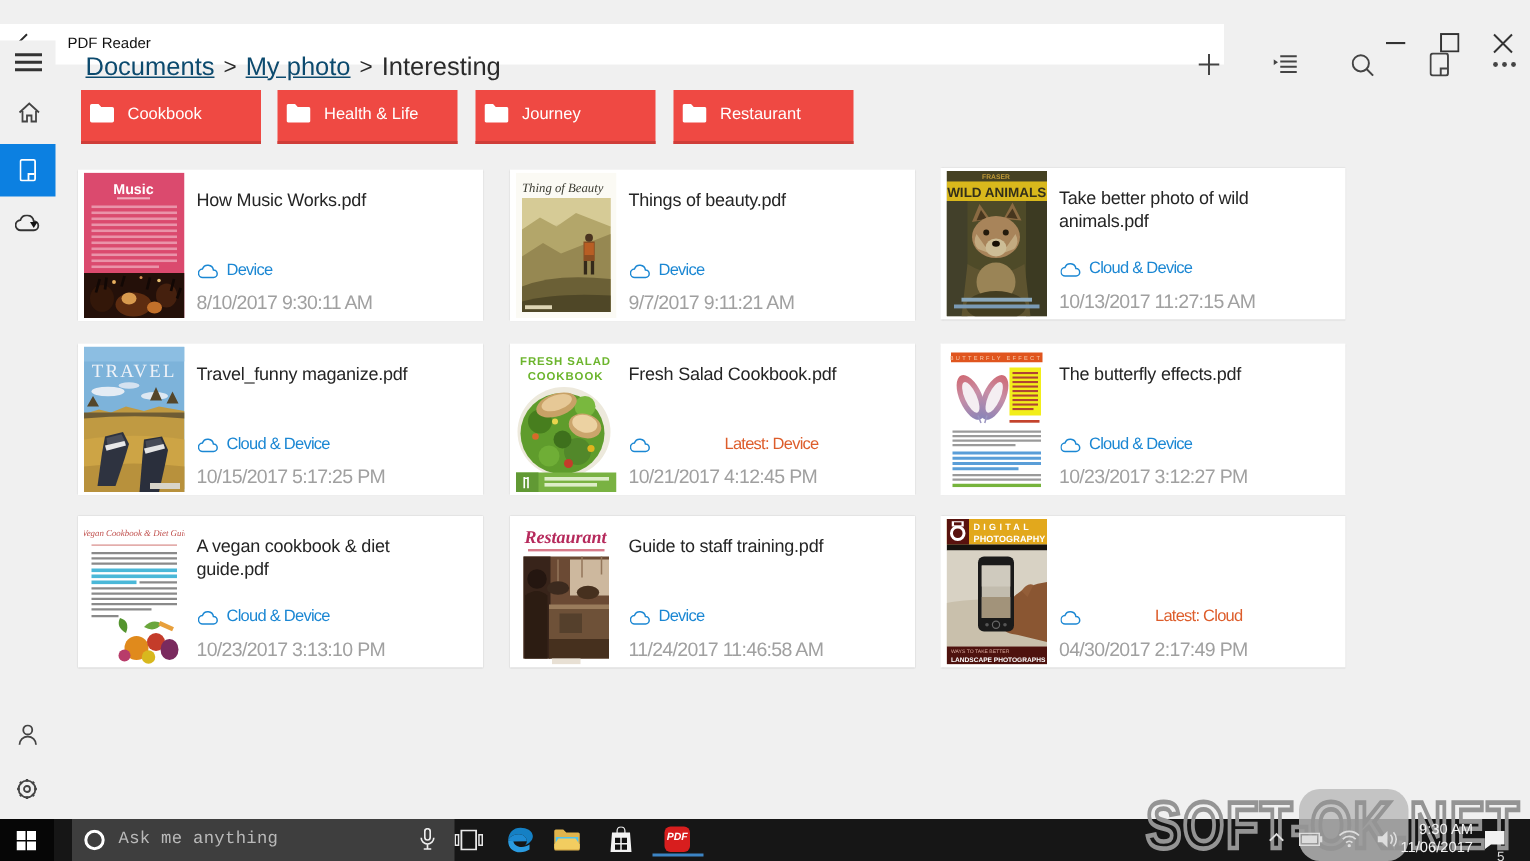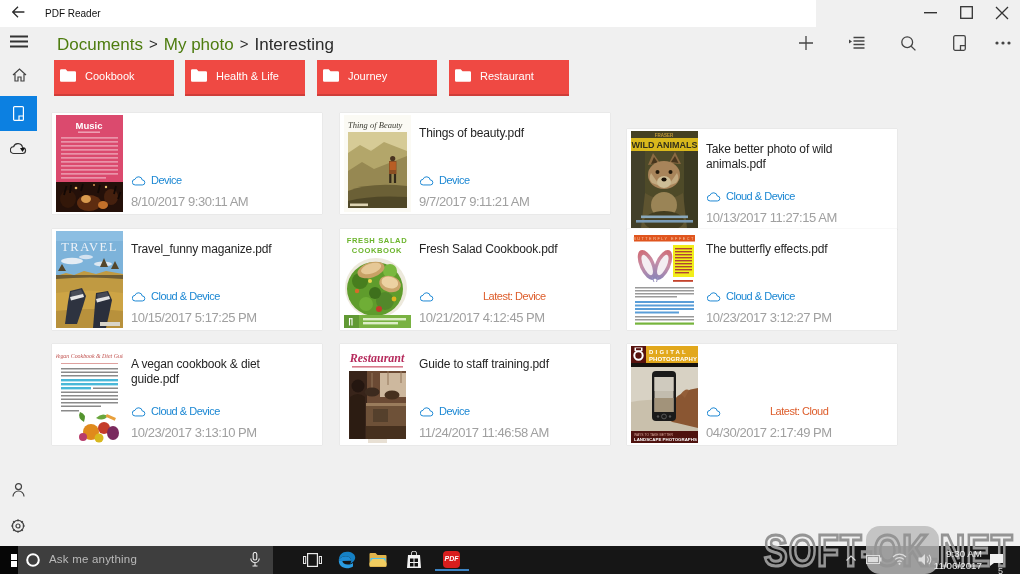--- a/index.html
+++ b/index.html
@@ -1,51 +1,51 @@
 <!DOCTYPE html>
 <html><head>
 <meta charset="utf-8">
 <style>
 * { margin:0; padding:0; box-sizing:border-box; }
 html,body { width:1020px; height:574px; overflow:hidden; }
 body { font-family:"Liberation Sans",sans-serif; position:relative; background:#f0f0f0; }
 .abs { position:absolute; }
 
 
-#titlebar { position:absolute; top:0; left:0; width:816px; height:27px; background:#ffffff; }
+#titlebar { position:absolute; top:16px; left:0; width:816px; height:27px; background:#ffffff; }
 #apptitle { position:absolute; left:45px; top:8px; font-size:10px; color:#111; }
 
 
 #sidebar { position:absolute; left:0; top:27px; width:37px; height:519px; background:#f0f0f0; }
 #navsel { position:absolute; left:0; top:69px; width:37px; height:35px; background:#0c80e1; }
 
 
 #crumb { position:absolute; left:57px; top:34.5px; font-size:17px; color:#2b2b2b; }
-#crumb .red { color:#4d7c0f; }
+#crumb .red { color:#0c4a6e;text-decoration:underline; }
 #crumb .sep { font-size:15px; margin:0 6px; position:relative; top:-1px; }
 
 
 .fbtn { position:absolute; top:59.5px; width:120px; height:36px; background:#ef4943; border-bottom:2.5px solid #cf3d39; color:#fff; font-size:11px; }
 .fbtn svg { position:absolute; left:6px; top:9px; }
 .fbtn span { position:absolute; left:31px; top:10px; }
 
 
 .card { position:absolute; width:270px; height:101px; background:#fff; box-shadow:0 0 1px rgba(0,0,0,0.18); }
 .card .thumb { position:absolute; left:4px; top:2px; width:86px; height:97px; overflow:hidden; }
 .card .title { position:absolute; left:79px; top:13px; width:180px; font-size:12px; letter-spacing:-0.15px; line-height:15px; color:#252525; }
 .card .status { position:absolute; left:80px; top:62.5px; width:180px; height:12px; font-size:11px; letter-spacing:-0.5px; color:#1b87d3; }
 .card .status svg { position:absolute; left:0; top:0.5px; }
 .card .status b { position:absolute; left:19px; top:-2px; font-weight:normal; white-space:nowrap; }
 .card .status.orange b { color:#dd5d2b;margin-left:44px; }
 .card .date { position:absolute; left:79px; top:80.5px; font-size:13px; letter-spacing:-0.45px; color:#a0a0a0; }
 
 
 #taskbar { position:absolute; left:0; top:546px; width:1020px; height:28px; background:#161616; }
 #startbtn { position:absolute; left:0; top:0; width:36px; height:28px; background:#060606; }
-#searchbox { position:absolute; left:18px; top:0; width:255px; height:28px; background:#3e3e3e; }
+#searchbox { position:absolute; left:48px; top:0; width:255px; height:28px; background:#3e3e3e;font-family:Liberation Mono, monospace; }
 #searchbox .ask { position:absolute; left:31px; top:7px; font-size:11.5px; letter-spacing:0.2px; color:#b9b9b9; }
 #pdful { position:absolute; left:435px; top:22.5px; width:34px; height:2px; background:#3c84c4; }
 #clock { z-index:7; position:absolute; right:38px; top:548px; text-align:right; color:#f2f2f2; font-size:9.8px; line-height:11.5px; }
 
 
 #wmrect { position:absolute; left:866px; top:526px; width:73px; height:48px; border-radius:14px; background:rgba(186,186,186,0.83); z-index:5; }
 #wmtext { position:absolute; left:764px; top:526px; font-size:44px; font-weight:bold; letter-spacing:1.5px; color:transparent; -webkit-text-stroke:3.1px #949494; transform:scaleX(0.8); transform-origin:left top; white-space:nowrap; z-index:6; }
 </style>
 </head>
 <body>
@@ -166,20 +166,21 @@
     <ellipse cx="12" cy="84" rx="8" ry="9" fill="#331709"></ellipse>
     <ellipse cx="33" cy="88" rx="12" ry="8" fill="#5e2c10"></ellipse>
     <ellipse cx="30" cy="84" rx="5" ry="4" fill="#d89a4e"></ellipse>
     <ellipse cx="55" cy="82" rx="7" ry="8" fill="#45200e"></ellipse>
     <ellipse cx="47" cy="90" rx="5" ry="4" fill="#c2702a"></ellipse>
     <path d="M8 80 l2.5 -9 M14 78 l1 -8 M25 76 l2 -7 M42 78 l2 -8 M58 79 l2 -8 M62 84 l2.5 -7" stroke="#120805" stroke-width="1.8"></path>
     <circle cx="20" cy="73" r="1.3" fill="#e8b060"></circle>
     <circle cx="50" cy="72" r="1.2" fill="#e8c070"></circle>
     <circle cx="38" cy="70" r="1" fill="#d89050"></circle>
   </svg></div>
+  <div class="title">How Music Works.pdf</div>
   <div class="status">
       <svg width="14" height="10.5" viewBox="0 0 17 12">
         <path d="M4 10.5 a3.4 3.4 0 0 1 -0.4 -6.8 a4.6 4.6 0 0 1 8.9 0.8 a2.9 2.9 0 0 1 0.1 6 z" fill="none" stroke="#1b87d3" stroke-width="1.2"></path>
       </svg>
       <b>Device</b>
     </div>
   <div class="date">8/10/2017 9:30:11 AM</div>
 </div>
 
 <div class="card" style="left:340px;top:113px">
@@ -201,21 +202,21 @@
   <div class="title">Things of beauty.pdf</div>
   <div class="status">
       <svg width="14" height="10.5" viewBox="0 0 17 12">
         <path d="M4 10.5 a3.4 3.4 0 0 1 -0.4 -6.8 a4.6 4.6 0 0 1 8.9 0.8 a2.9 2.9 0 0 1 0.1 6 z" fill="none" stroke="#1b87d3" stroke-width="1.2"></path>
       </svg>
       <b>Device</b>
     </div>
   <div class="date">9/7/2017 9:11:21 AM</div>
 </div>
 
-<div class="card" style="left:627px;top:129px">
+<div class="card" style="left:627px;top:112px">
   <div class="thumb"><svg width="67" height="97" viewBox="0 0 67 97">
     <rect width="67" height="97" fill="#55512d"></rect>
     <rect x="0" y="0" width="67" height="7" fill="#454122"></rect>
     <text x="33" y="5.5" font-size="4.5" fill="#c09a38" text-anchor="middle" font-weight="bold" font-family="Liberation Sans">FRASER</text>
     <rect x="0" y="7" width="67" height="13" fill="#d9b81c"></rect>
     <text x="33.5" y="17" font-size="9" fill="#33301a" text-anchor="middle" font-weight="bold" font-family="Liberation Sans">WILD ANIMALS</text>
     <rect x="0" y="20" width="67" height="77" fill="#4e4a28"></rect>
     <path d="M0 20 h14 v77 h-14 z" fill="#42402a"></path>
     <path d="M53 20 h14 v77 h-14 z" fill="#3c3a22"></path>
     <path d="M17 34 l5 -12 l7 10 z" fill="#8a6a42"></path>

